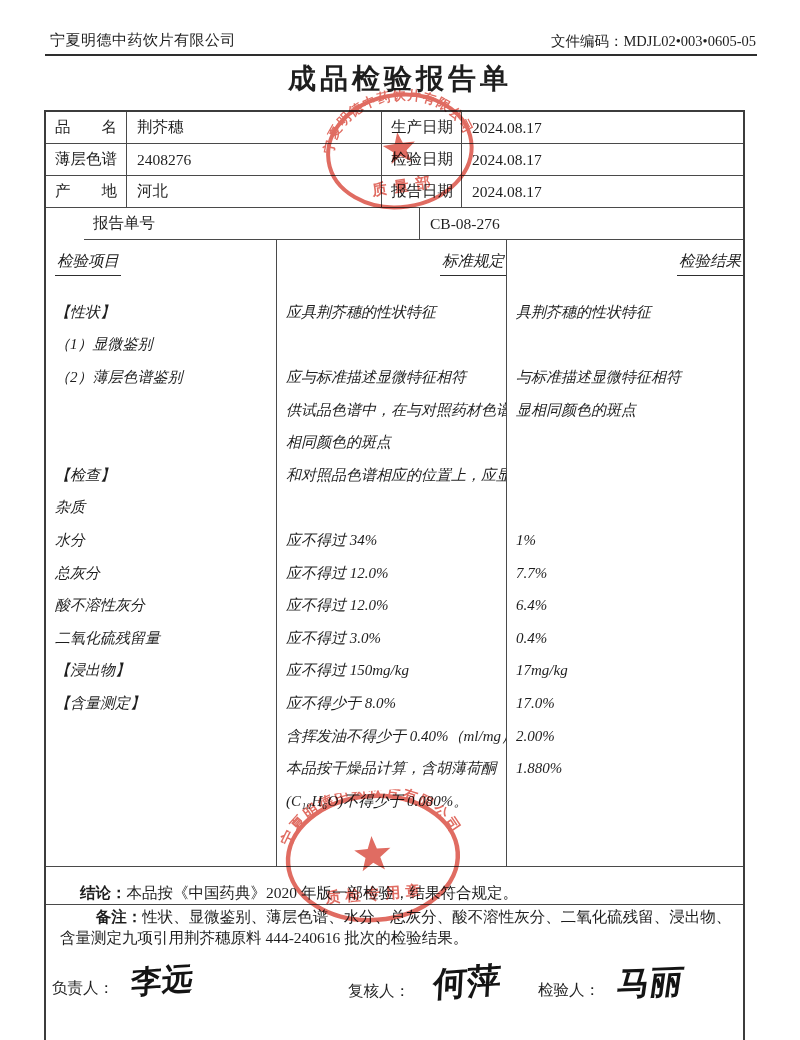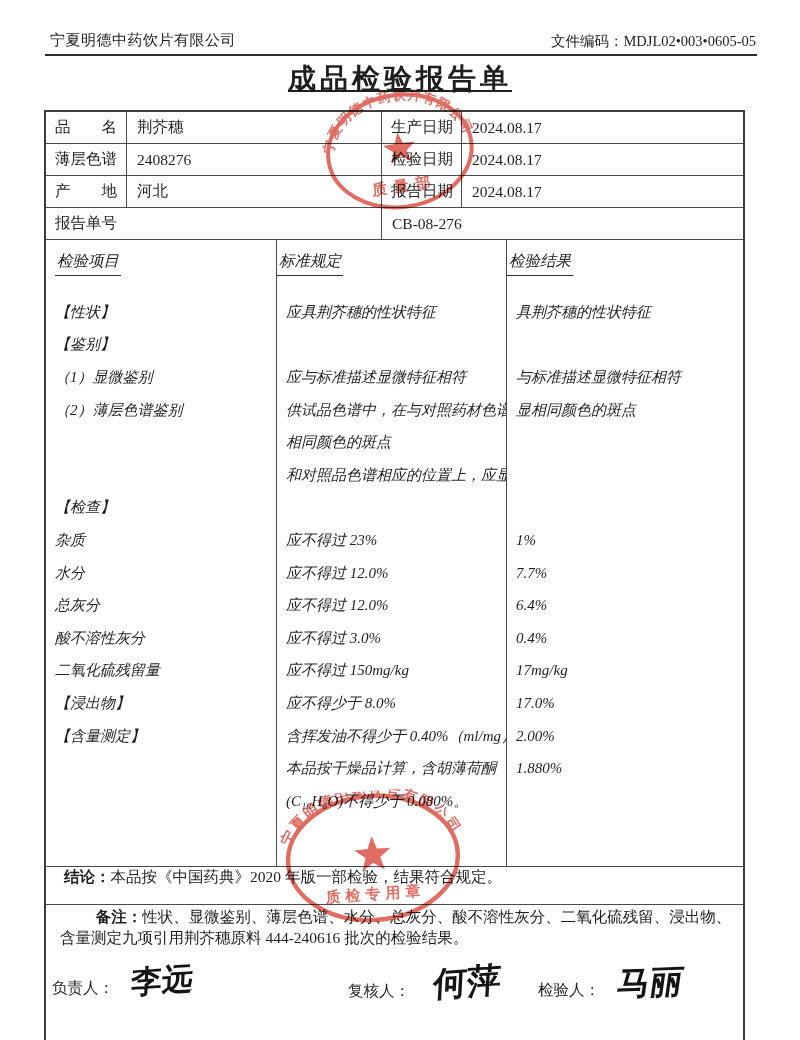--- a/index.html
+++ b/index.html
@@ -7,49 +7,49 @@
     width:800px;height:1040px;position:relative;background:#ffffff;
     font-family:"Liberation Serif","DejaVu Serif",serif;color:#1e1e1e;
     overflow:hidden;
   }
   .abs{position:absolute;}
 
   
   .company{left:50px;top:31px;font-size:15px;letter-spacing:.5px;}
   .doccode{right:44px;top:32px;font-size:14.5px;}
   .head-rule{left:45px;top:54px;width:712px;height:2px;background:#2e2e2e;}
-  .title{left:0;top:60px;width:800px;text-align:center;font-size:28px;font-weight:700;letter-spacing:4px;text-decoration:underline;}
+  .title{left:0;top:60px;width:800px;text-align:center;font-size:28px;font-weight:700;letter-spacing:4px;}
 
   
   .doc-table{
     left:44px;top:110px;width:701px;height:961px;box-sizing:border-box;
     border:2px solid #3c3c3c;background:transparent;
   }
   .info-row{display:grid;grid-template-columns:81px 255px 80px auto;height:32px;box-sizing:border-box;border-bottom:1px solid #4a4a4a;}
   .info-row>div{box-sizing:border-box;display:flex;align-items:center;font-size:15.5px;overflow:hidden;}
   .info-row>div.bR{border-right:1px solid #4a4a4a;}
   .lbl{padding-left:9px;}
   .val{padding-left:10px;}
-  .report-row{display:grid;grid-template-columns:336px auto;height:32px;box-sizing:border-box;border-bottom:1px solid #4a4a4a;}
+  .report-row{display:grid;grid-template-columns:336px auto;height:32px;box-sizing:border-box;border-bottom:1px solid #4a4a4a;margin-left:38px;}
   .report-row>div{box-sizing:border-box;display:flex;align-items:center;font-size:15.5px;}
 
   
   .main-sec{display:grid;grid-template-columns:231px 230px auto;height:627px;box-sizing:border-box;border-bottom:1px solid #4a4a4a;font-style:italic;}
   .main-sec>.col{box-sizing:border-box;overflow:hidden;}
   .main-sec>.col.bR{border-right:1px solid #4a4a4a;}
   .col-head{height:46px;display:flex;align-items:center;font-size:15.5px;}
-  .col-head.c{justify-content:flex-start;}
+  .col-head.c{justify-content:flex-end;}
   .col-head.l{padding-left:9px;}
   .col-head span{border-bottom:1px solid #2e2e2e;padding:0 2px 3px 2px;}
   .lines{padding-top:10px;}
   .line{height:32.6px;display:flex;align-items:center;font-size:15px;white-space:nowrap;}
   .col .line{padding-left:9px;}
 
   
-  .conclusion-row{height:38px;box-sizing:border-box;border-bottom:1px solid #4a4a4a;display:flex;align-items:flex-start;font-size:15.5px;padding-left:18px;}
+  .conclusion-row{height:38px;box-sizing:border-box;border-bottom:1px solid #4a4a4a;display:flex;align-items:flex-end;font-size:15.5px;padding-left:34px;}
   .conclusion-row b, .remark-row b{font-weight:700;}
   .remark-row{height:50px;box-sizing:border-box;font-size:15.5px;line-height:21px;padding:1px 6px 0 14px;text-indent:2.3em;}
 
   
   .footer{left:52px;top:962px;width:701px;height:70px;}
   .sig-group{position:absolute;top:0;white-space:nowrap;}
   .sig-group:nth-child(1){left:0;}
   .sig-group:nth-child(2){left:296px;}
   .sig-group:nth-child(3){left:486px;}
   .sig-label{font-size:15.5px;}
@@ -103,21 +103,20 @@
   </div>
 
   <div class="main-sec">
     <div class="col bR">
       <div class="col-head l">
           <span>检验项目</span>
         </div>
       <div class="lines">
 
       <div class="line">【性状】</div>
-          <div class="line">【鉴别】</div>
           <div class="line">（1）显微鉴别</div>
           <div class="line">（2）薄层色谱鉴别</div>
           <div class="line"></div>
           <div class="line"></div>
           <div class="line">【检查】</div>
           <div class="line">杂质</div>
           <div class="line">水分</div>
           <div class="line">总灰分</div>
           <div class="line">酸不溶性灰分</div>
           <div class="line">二氧化硫残留量</div>
@@ -133,21 +132,21 @@
         </div>
       <div class="lines">
 
       <div class="line">应具荆芥穗的性状特征</div>
           <div class="line"></div>
           <div class="line">应与标准描述显微特征相符</div>
           <div class="line">供试品色谱中，在与对照药材色谱</div>
           <div class="line">相同颜色的斑点</div>
           <div class="line">和对照品色谱相应的位置上，应显</div>
           <div class="line"></div>
-          <div class="line">应不得过 23%</div>
+          <div class="line">应不得过 34%</div>
           <div class="line">应不得过 12.0%</div>
           <div class="line">应不得过 12.0%</div>
           <div class="line">应不得过 3.0%</div>
           <div class="line">应不得过 150mg/kg</div>
           <div class="line">应不得少于 8.0%</div>
           <div class="line">含挥发油不得少于 0.40%（ml/mg）</div>
           <div class="line">本品按干燥品计算，含胡薄荷酮</div>
           <div class="line">(C₁₀H₆O)不得少于 0.080%。</div>
         </div>
     </div>

